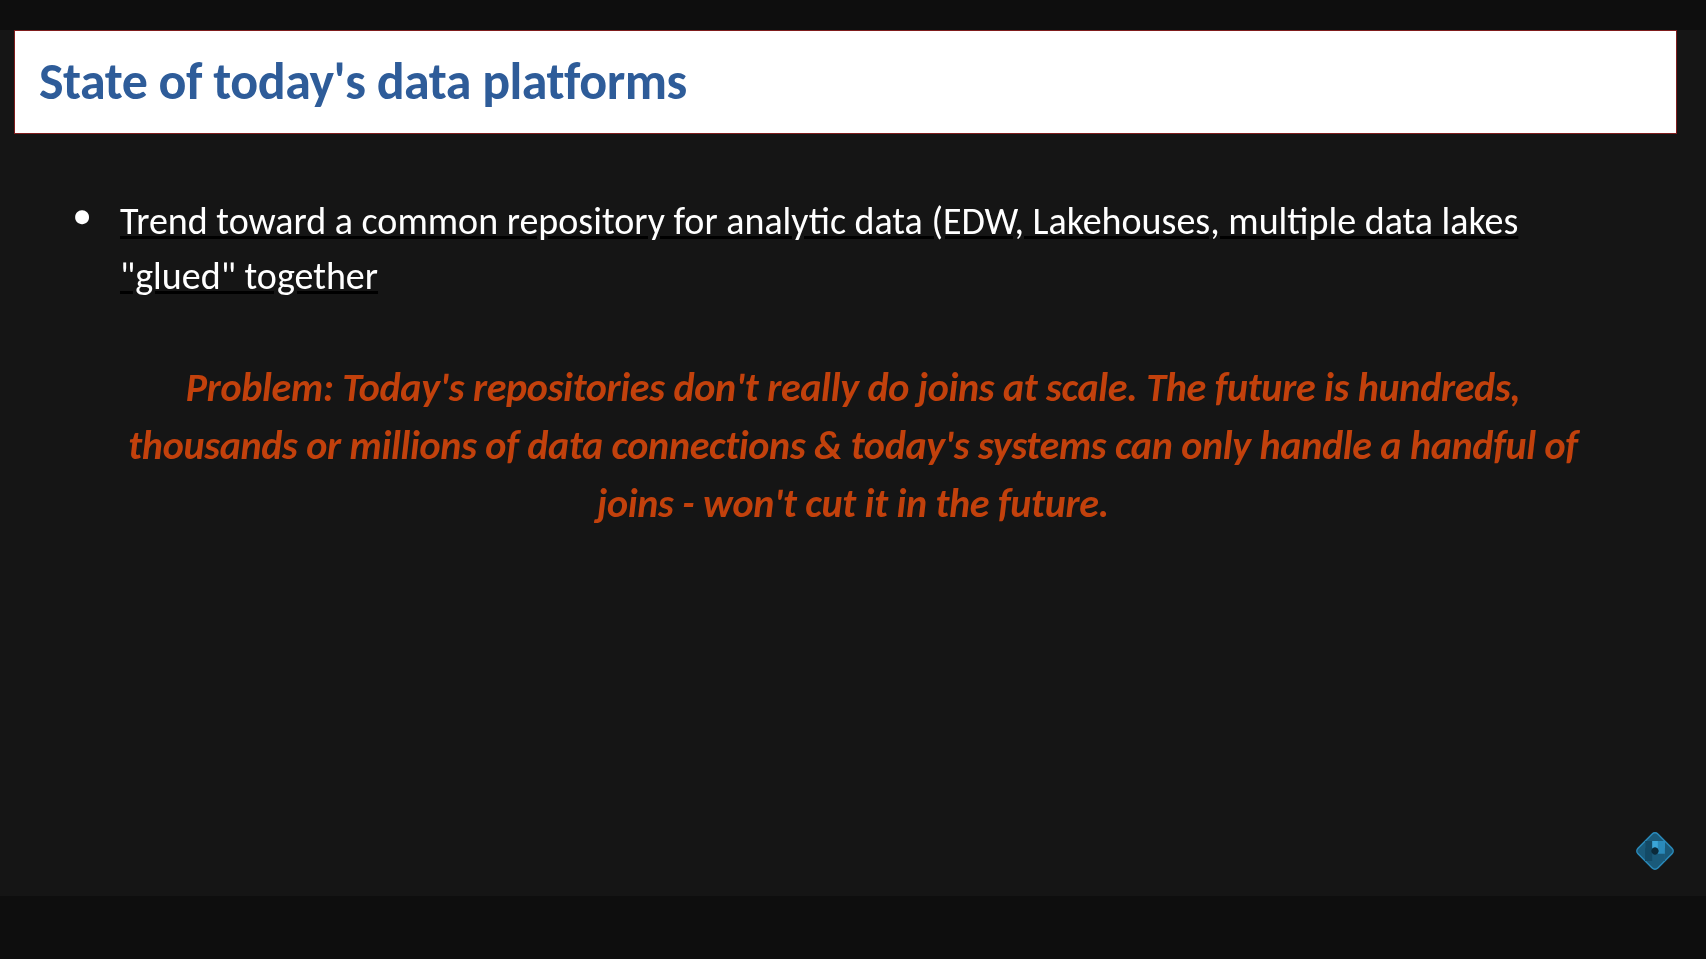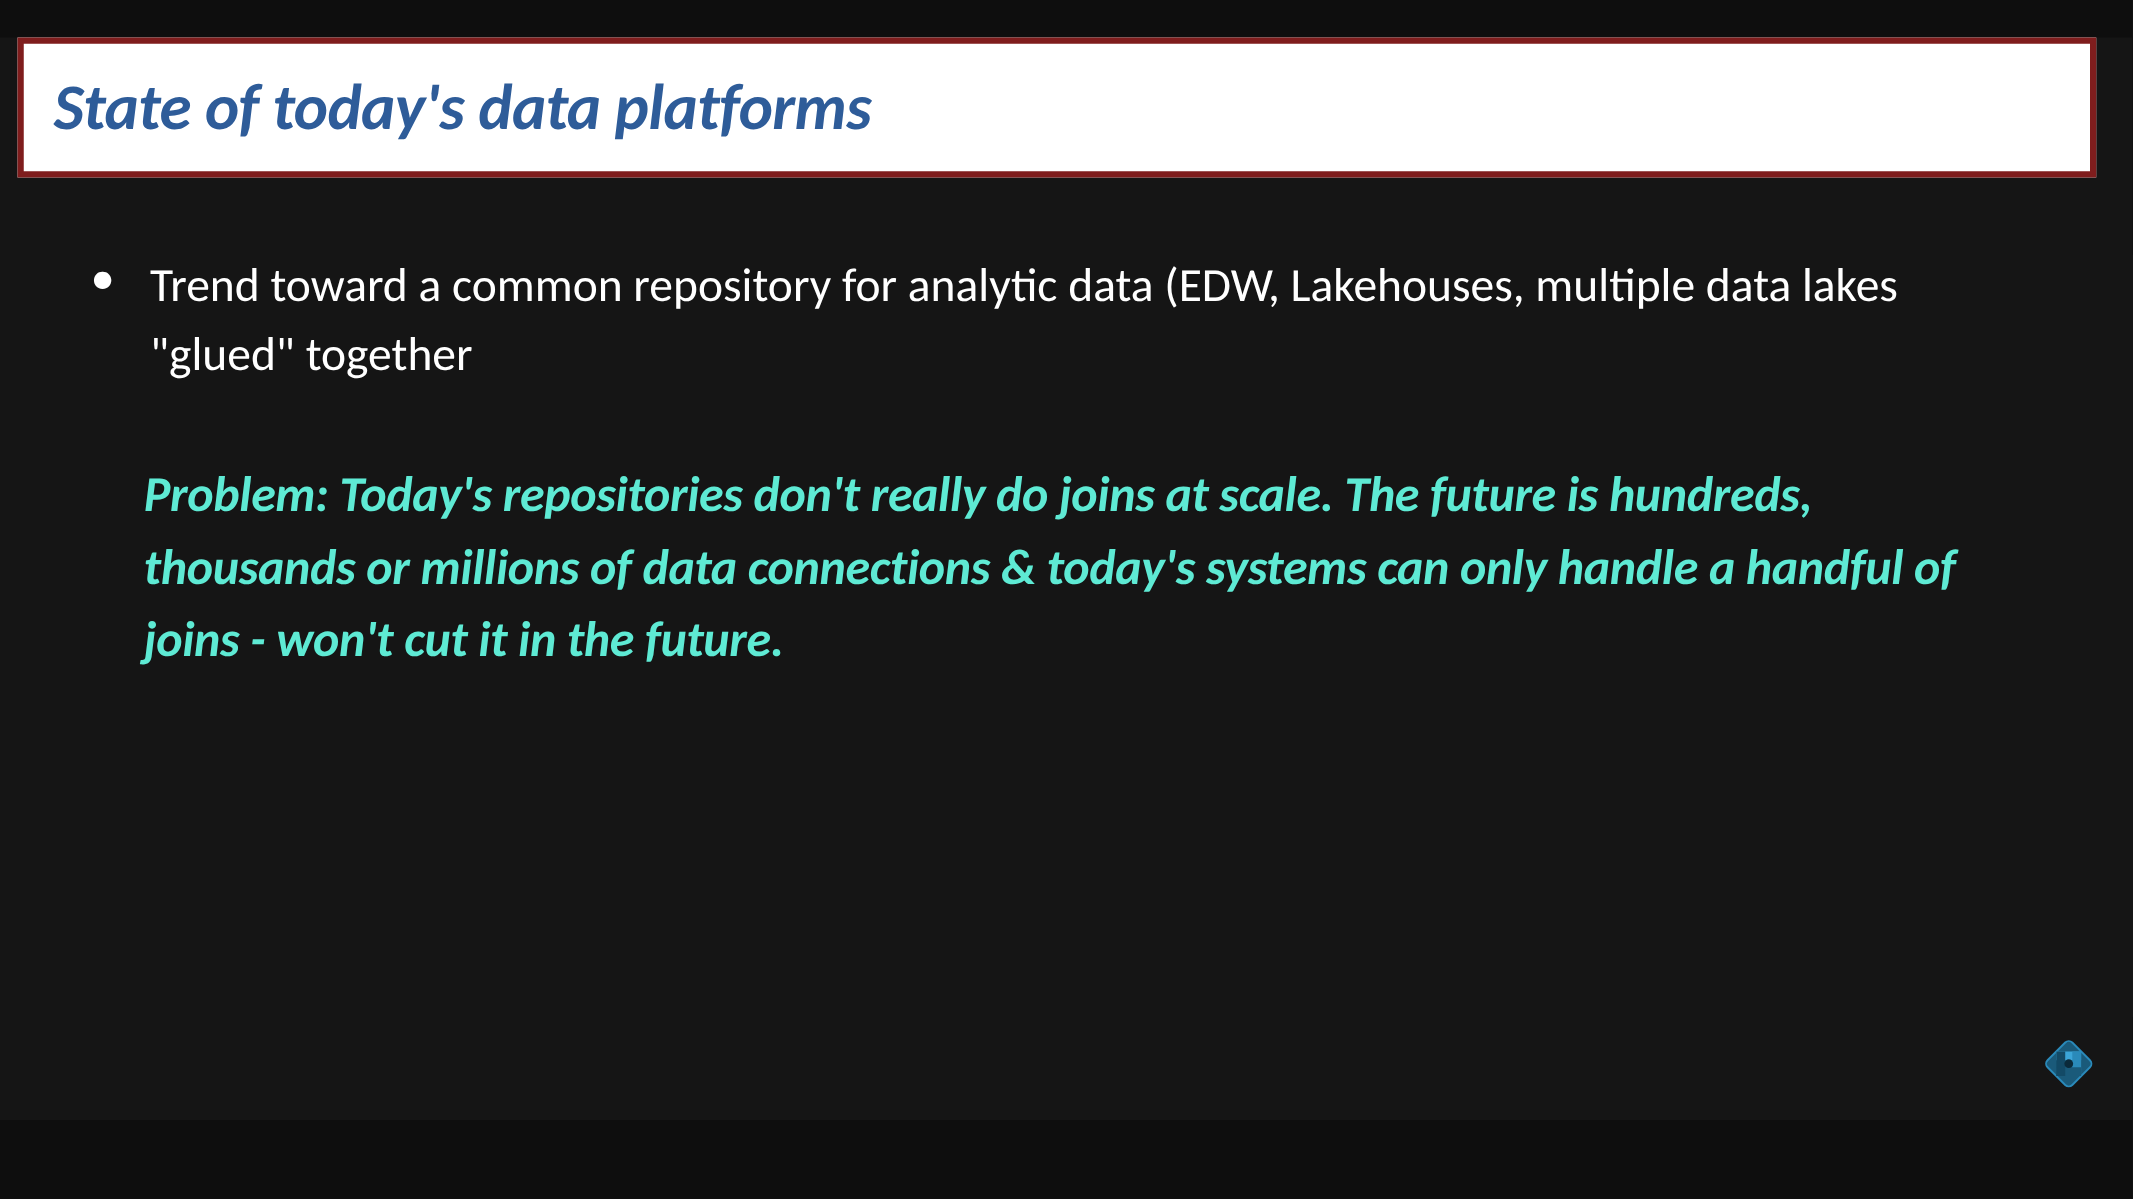--- a/index.html
+++ b/index.html
@@ -10,63 +10,64 @@
     body {
       width: 1706px;
       height: 959px;
       background: #0e0e0e;
       font-family: Calibri, 'Segoe UI', Arial, sans-serif;
       position: relative;
       overflow: hidden;
     }
     .title-bar {
       background: #ffffff;
-      border: 5px solid #7f1d1d;
+      border: 1px solid #7f1d1d;
       margin: 30px 29px 0 14px;
       padding: 18px 24px 20px 24px;
-      font-style: italic;
     }
     .title-text {
       color: #2e5c99;
       font-size: 52px;
       font-weight: 700;
       letter-spacing: -0.5px;
     }
     .content {
       padding: 60px 65px 0 65px;
     }
     .bullet-list {
       list-style: none;
+      text-decoration: underline;
     }
     .bullet-item {
       color: #ffffff;
       font-size: 38px;
       line-height: 1.45;
       margin-bottom: 55px;
       position: relative;
       padding-left: 55px;
       font-weight: 400;
     }
     .bullet-item::before {
       content: "●";
       position: absolute;
       left: 8px;
       top: 0;
       font-size: 30px;
       color: #ffffff;
     }
     .problem-text {
-      color: #5eead4;
+      color: #c2410c;
       font-size: 40px;
       font-weight: 700;
       font-style: italic;
       line-height: 1.45;
       padding: 0 50px 0 50px;
       margin-top: 25px;
       letter-spacing: -0.3px;
+      text-align: center;
     }
     .logo {
       position: absolute;
       bottom: 22px;
       right: 28px;
       width: 46px;
       height: 46px;
     }
     .logo svg {
       width: 100%;

